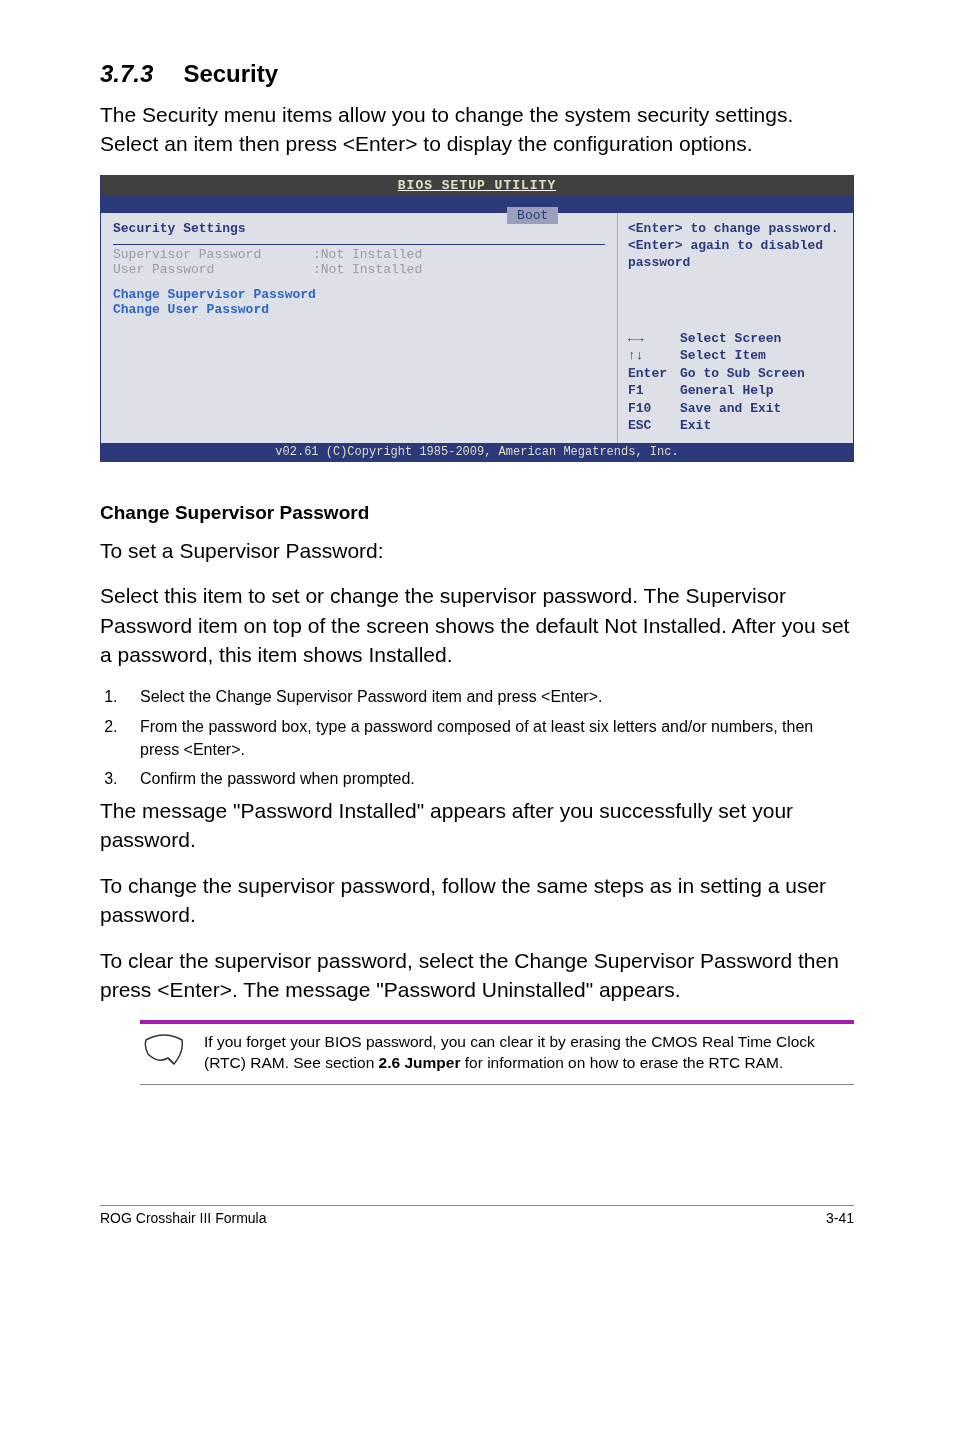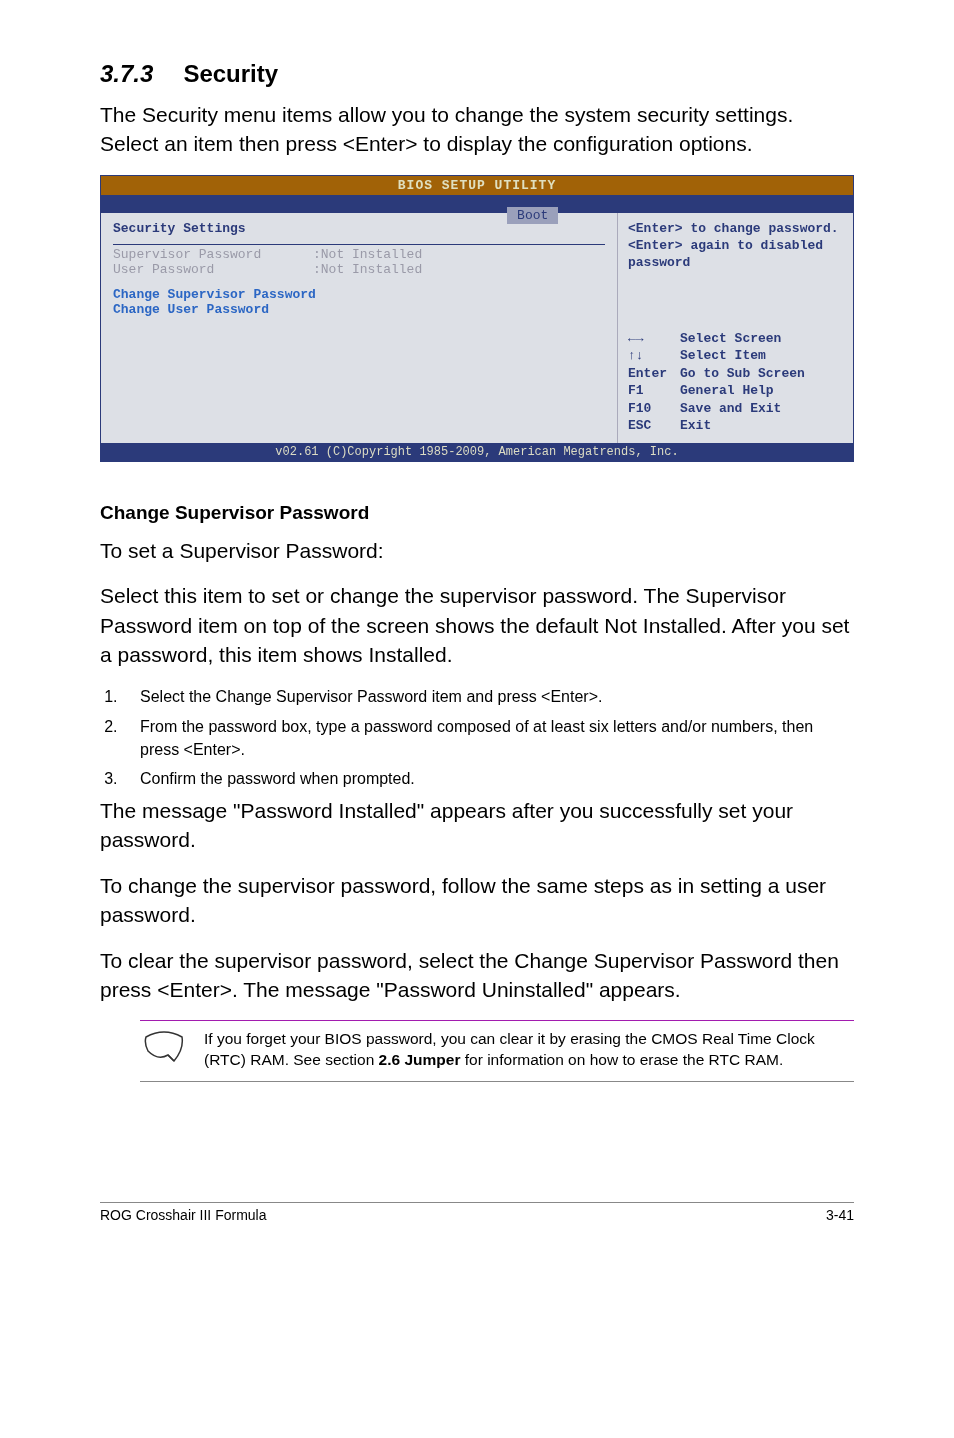--- a/index.html
+++ b/index.html
@@ -30,25 +30,26 @@
   }
   
   .bios {
     margin: 10px 0 40px 0;
     border: 1px solid #2b3a7a;
     font-family: "Courier New", monospace;
     font-size: 13px;
     color: #fff;
   }
   .bios-header {
-    background: #a16207;
+    background: #404040;
     text-align: center;
     padding: 2px 0;
     font-weight: bold;
     position: relative;
+    text-decoration: underline;
   }
   .bios-header-title {
     color: #e0e0c0;
     letter-spacing: 1px;
   }
   .bios-tabbar {
     background: #2b3a7a;
     height: 18px;
     position: relative;
   }
@@ -132,21 +133,21 @@
     padding-left: 22px;
     margin: 0 0 4px 0;
   }
   ol.steps li {
     padding-left: 18px;
     margin-bottom: 6px;
   }
   
   .note {
     display: flex;
-    border-top: 1px solid #a21caf;
+    border-top: 4px solid #a21caf;
     border-bottom: 1px solid #888;
     padding: 8px 4px 10px 4px;
     margin: 14px 0 0 40px;
     gap: 20px;
     align-items: flex-start;
   }
   .note-icon {
     flex: 0 0 40px;
     padding-top: 2px;
   }

